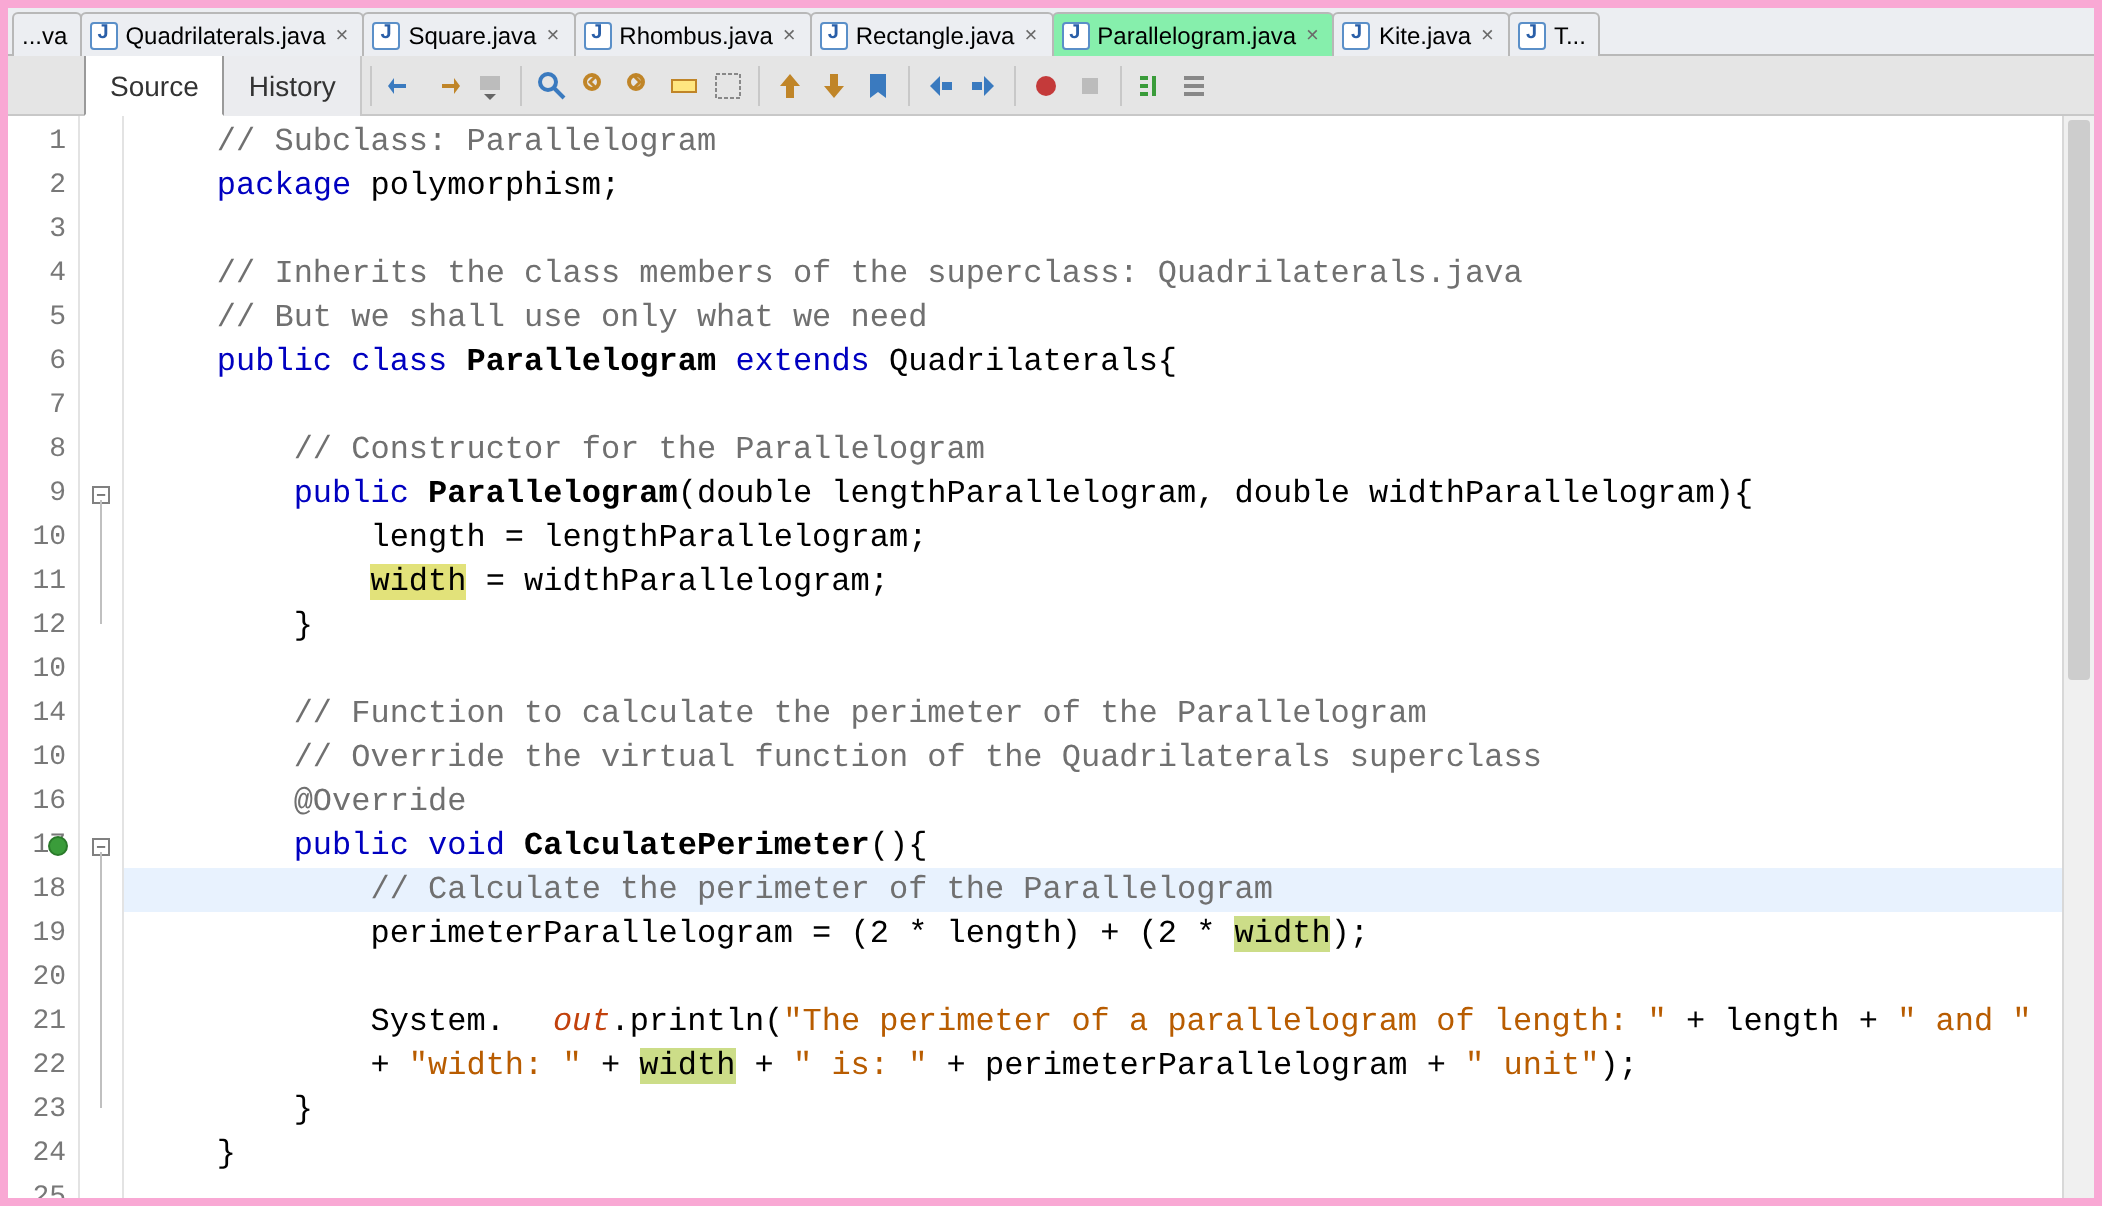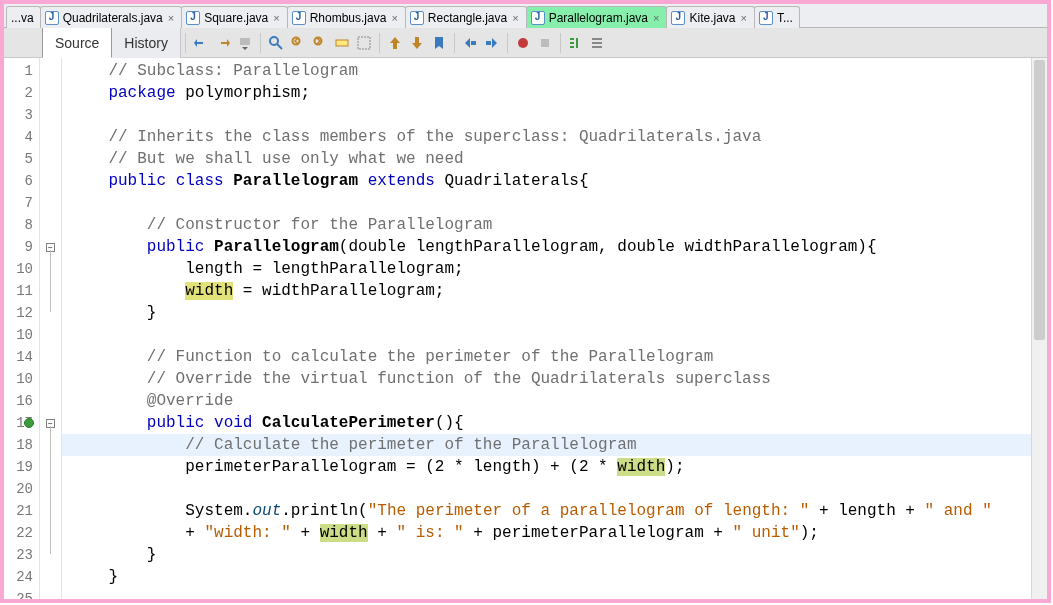--- a/index.html
+++ b/index.html
@@ -158,21 +158,21 @@
     white-space: pre;
     padding-top: 2px;
     overflow: hidden;
   }
   .code .line { height: 22px; line-height: 22px; padding-left: 8px; }
   .code .line.hl { background: #e8f2fe; }
   .kw { color: #0000c0; }
   .cm { color: #707070; }
   .str { color: #b85c00; }
   .ann { color: #707070; }
-  .it { font-style: italic; color: #0c4a6e; }
+  .it { font-style: italic; color: #c2410c; margin-left: 24px; }
   .bold { font-weight: bold; }
   .mark { background: #e2e27a; }
   .mark2 { background: #ccdd88; }
   
   .vscroll {
     width: 16px;
     background: #f0f0f0;
     border-left: 1px solid #d8d8d8;
     position: relative;
   }

